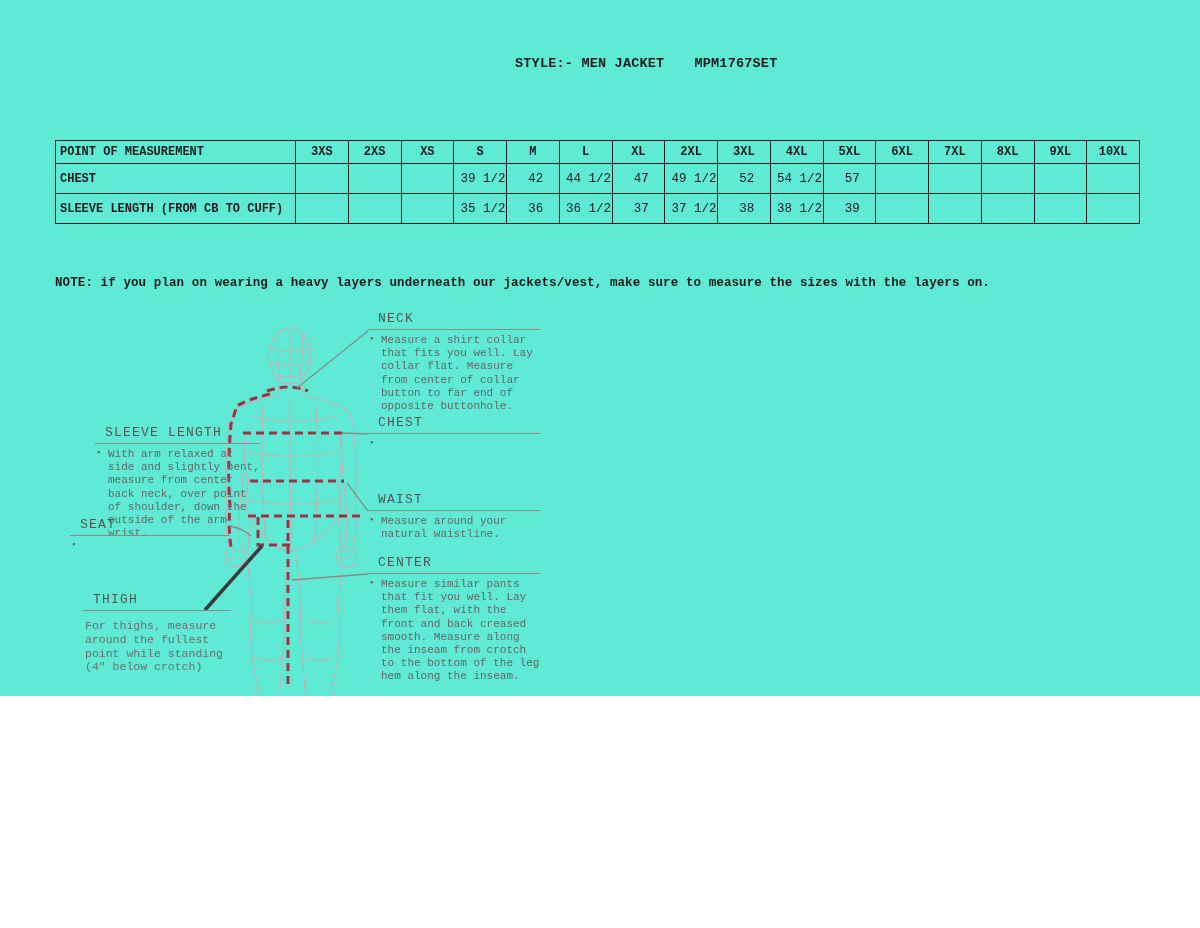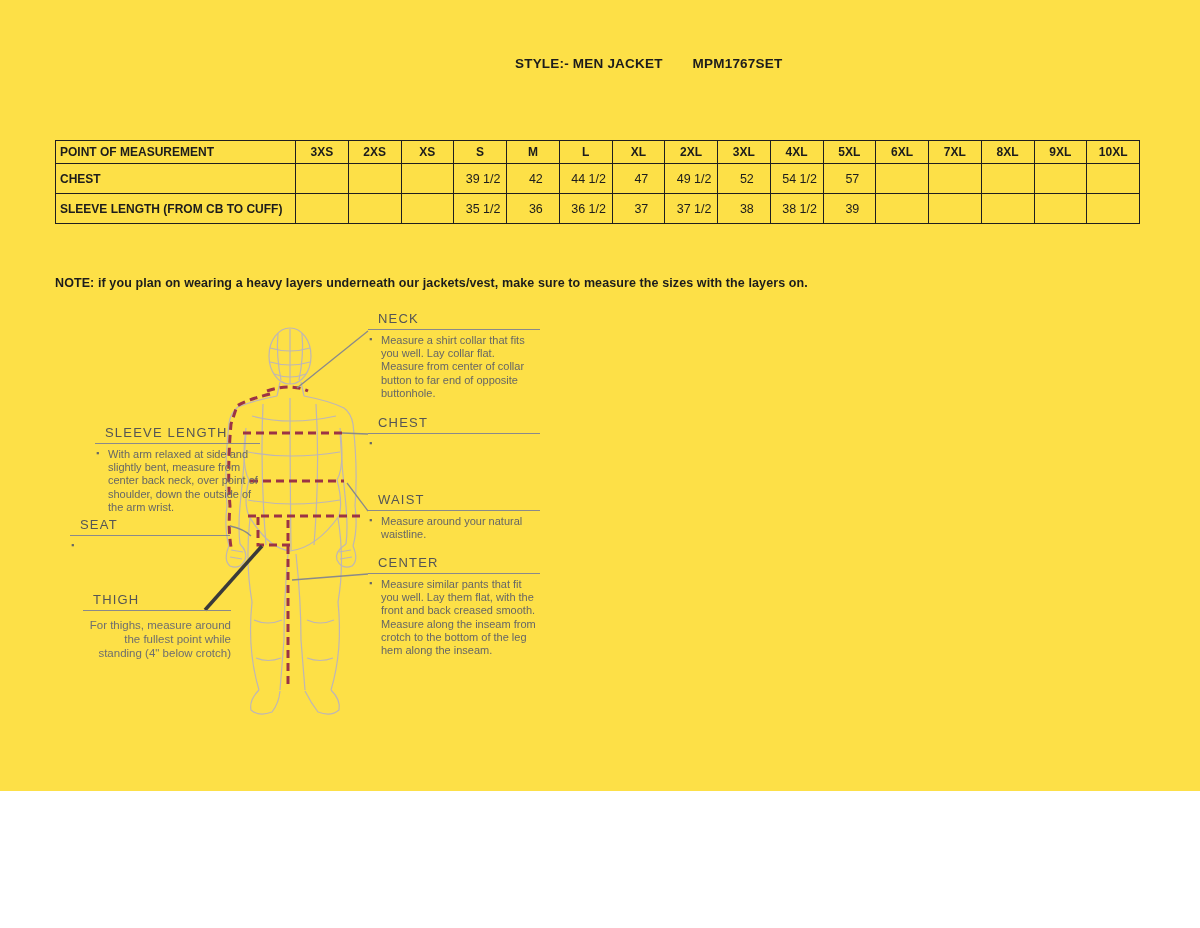--- a/index.html
+++ b/index.html
@@ -1,18 +1,18 @@
 <!DOCTYPE html>
 <html><head>
 <meta charset="utf-8">
 <style>
   html,body{margin:0;padding:0;background:#fff;}
   .page{
-    position:relative;width:1200px;height:791px;background:#fde047;
-    font-family:Liberation Sans, sans-serif;color:#1c1c1c;overflow:hidden;
+    position:relative;width:1200px;height:696px;background:#5eead4;
+    font-family:Liberation Mono, monospace;color:#1c1c1c;overflow:hidden;
   }
   
   .title-row{position:absolute;left:515px;top:56px;font-size:13.5px;font-weight:bold;
     letter-spacing:.2px;white-space:nowrap;}
   .title-row .code{margin-left:30px;}
   
   .size-table{position:absolute;left:55px;top:140px;width:1085px;border-collapse:collapse;
     table-layout:fixed;font-size:12px;}
   .size-table th,.size-table td{border:1.5px solid #1f1f1f;padding:0;overflow:hidden;
     white-space:nowrap;}
@@ -24,21 +24,21 @@
   .note{position:absolute;left:55px;top:276px;font-size:12.5px;font-weight:bold;letter-spacing:.1px;}
   
   .diagram-svg{position:absolute;left:0;top:0;width:1200px;height:928px;pointer-events:none;}
   
   .mlabel{position:absolute;color:#5a5a5a;}
   .mlabel .label-head{display:block;font-size:13px;letter-spacing:1.2px;color:#555;
     padding:0 0 3px 10px;border-bottom:1.5px solid #8a8a8a;}
   .mlabel .label-body{position:relative;margin-top:4px;padding-left:13px;font-size:11px;
     line-height:1.2;color:#666;}
   .mlabel .bullet{position:absolute;left:1px;top:0;font-size:9px;color:#666;}
-  .mlabel.no-bullet .label-body{padding-left:2px;margin-top:8px;font-size:11.5px;color:#6e6e6e;text-align:right;}
+  .mlabel.no-bullet .label-body{padding-left:2px;margin-top:8px;font-size:11.5px;color:#6e6e6e;}
 </style>
 </head>
 <body>
 
 <div class="page">
 
   <div class="title-row">
     <span>STYLE:- MEN JACKET</span><span class="code">MPM1767SET</span>
   </div>
 

